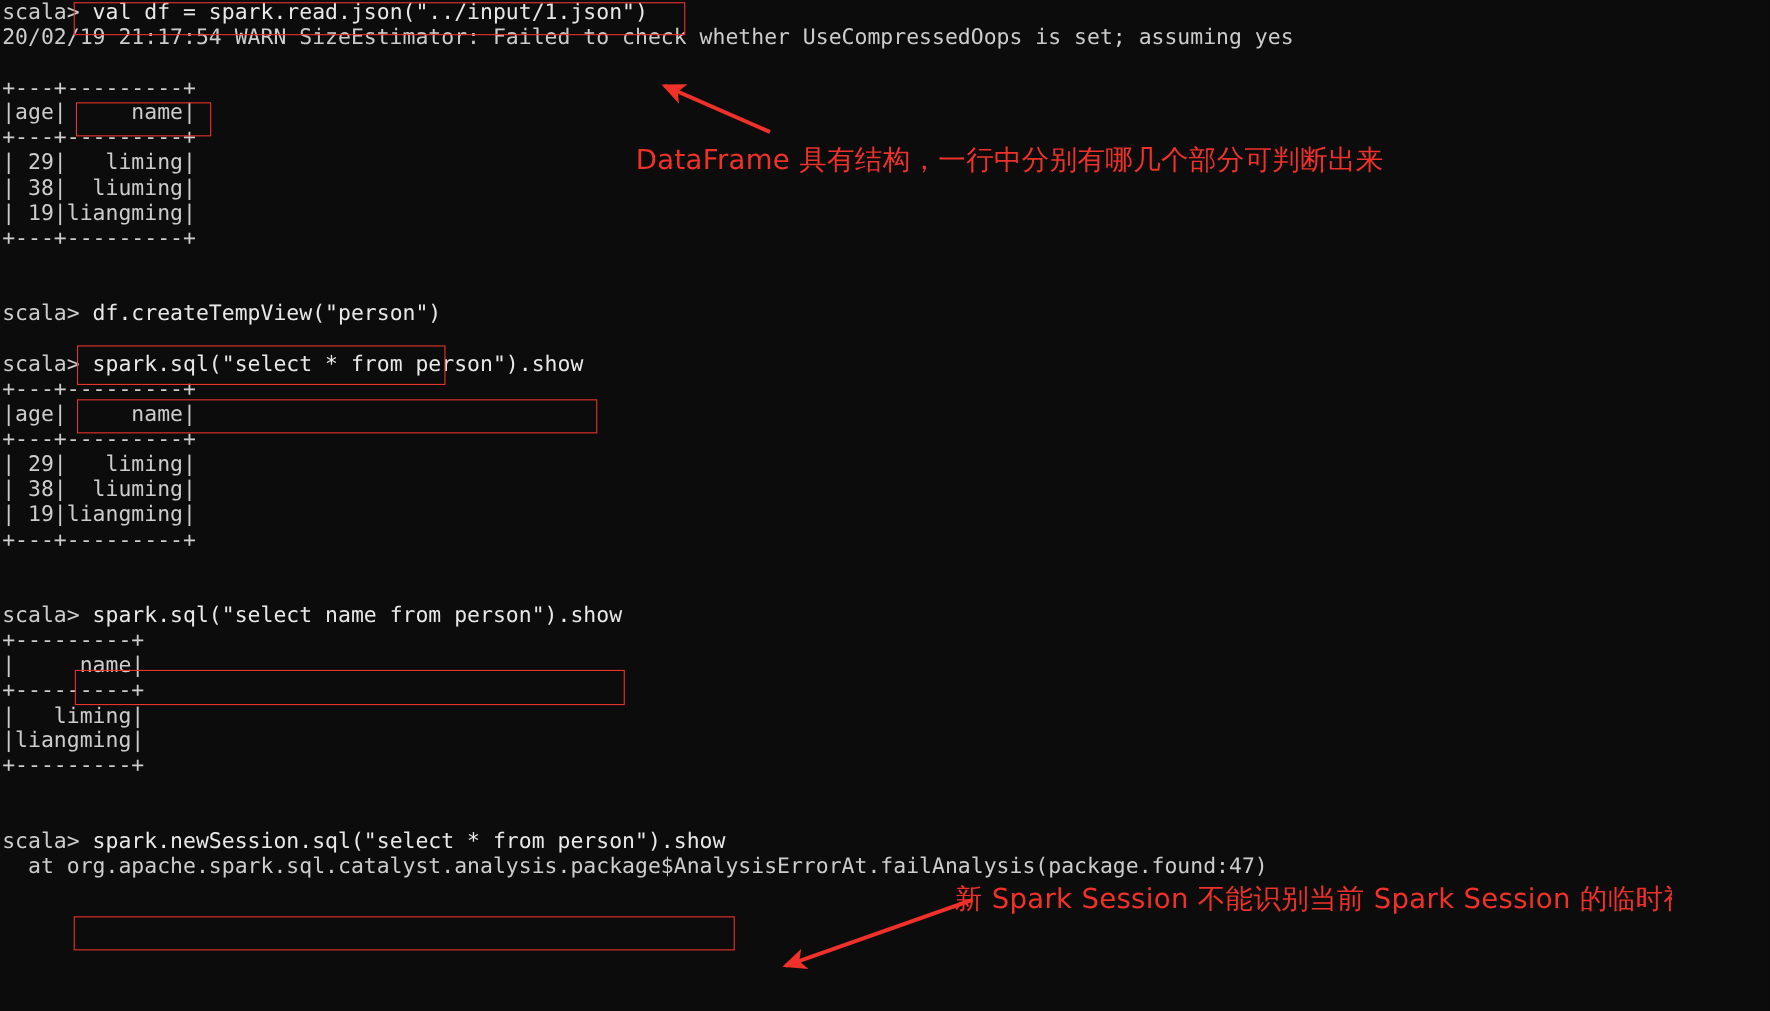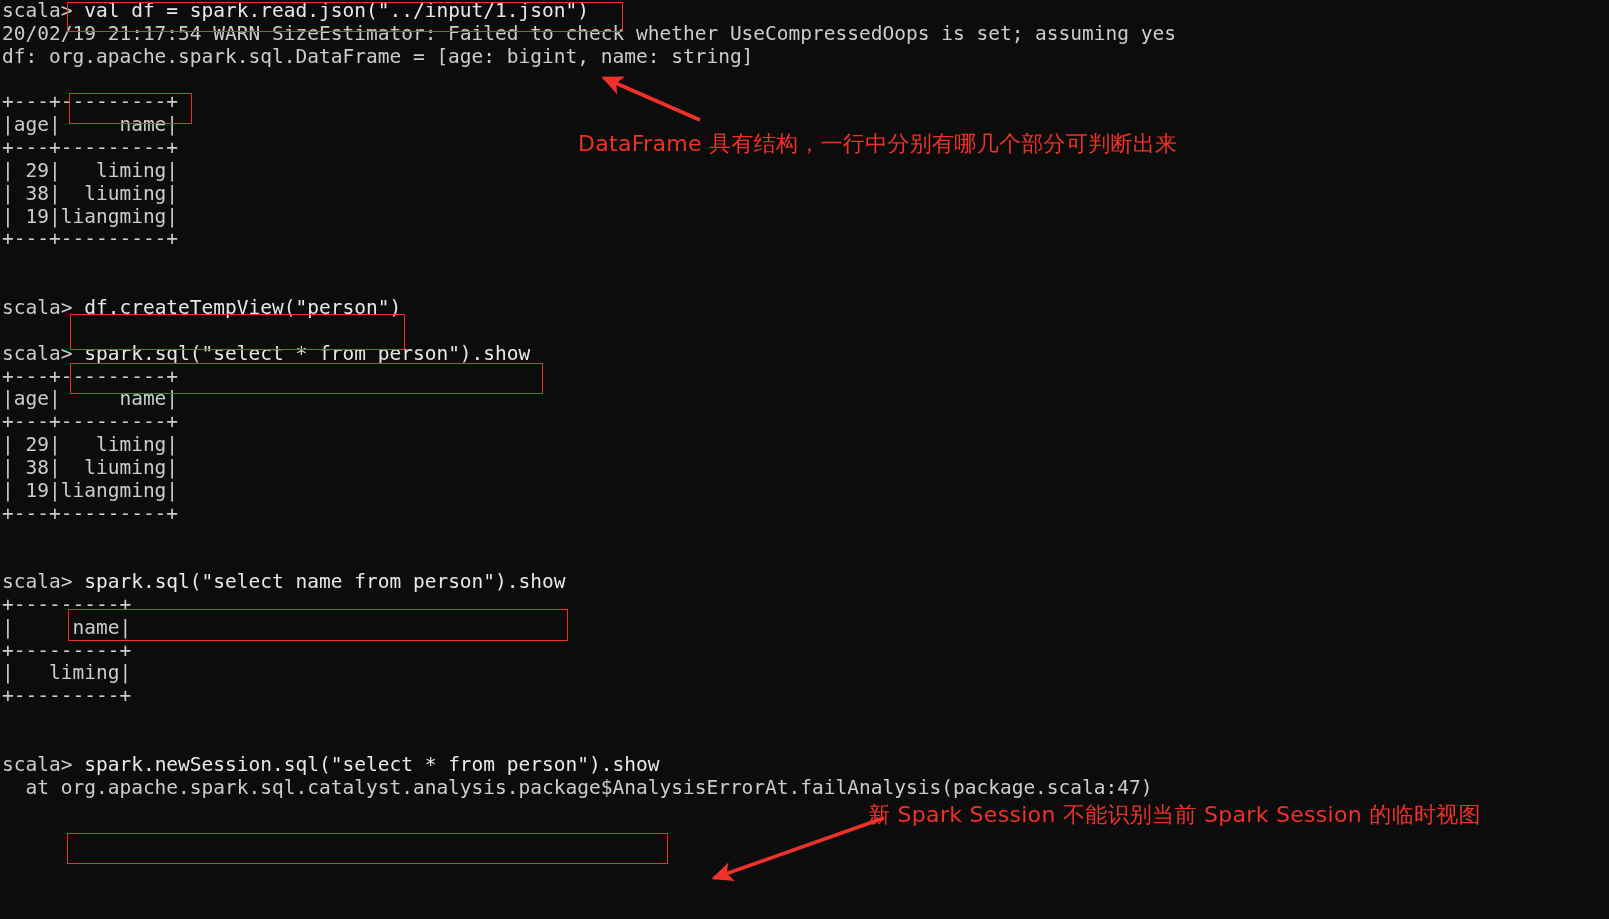--- a/index.html
+++ b/index.html
@@ -42,42 +42,41 @@
     border: 1.5px solid #e8342c;
     box-sizing: border-box;
     pointer-events: none;
   }
 
   
   .annot {
     position: absolute;
     color: #f0312a;
     font-family: "DejaVu Sans", "Liberation Sans", sans-serif;
-    font-size: 22px;
+    font-size: 25px;
     white-space: pre;
     letter-spacing: 0.3px;
   }
 
   svg.arrows {
     position: absolute;
     left: 0; top: 0;
     width: 1609px;
     height: 919px;
     pointer-events: none;
   }
 </style>
 </head>
 <body>
 
 <div id="screen">
 
   <div class="term">
       <div class="line"><span class="prompt">scala&gt; </span><span class="cmd">val df = spark.read.json("../input/1.json")</span></div>
       <div class="line">20/02/19 21:17:54 WARN SizeEstimator: Failed to check whether UseCompressedOops is set; assuming yes</div>
-      <div class="line">df: org.apache.spark.sql.DataFrame = [age: bigint, name: string]</div>
       <div class="line blank"></div>
       <div class="line">+---+---------+</div>
       <div class="line">|age|     name|</div>
       <div class="line">+---+---------+</div>
       <div class="line">| 29|   liming|</div>
       <div class="line">| 38|  liuming|</div>
       <div class="line">| 19|liangming|</div>
       <div class="line">+---+---------+</div>
       <div class="line blank"></div>
       <div class="line blank"></div>
@@ -91,25 +90,26 @@
       <div class="line">| 38|  liuming|</div>
       <div class="line">| 19|liangming|</div>
       <div class="line">+---+---------+</div>
       <div class="line blank"></div>
       <div class="line blank"></div>
       <div class="line"><span class="prompt">scala&gt; </span><span class="cmd">spark.sql("select name from person").show</span></div>
       <div class="line">+---------+</div>
       <div class="line">|     name|</div>
       <div class="line">+---------+</div>
       <div class="line">|   liming|</div>
+      <div class="line">|liangming|</div>
       <div class="line">+---------+</div>
       <div class="line blank"></div>
       <div class="line blank"></div>
       <div class="line"><span class="prompt">scala&gt; </span><span class="cmd">spark.newSession.sql("select * from person").show</span></div>
-      <div class="line">  at org.apache.spark.sql.catalyst.analysis.package$AnalysisErrorAt.failAnalysis(package.scala:47)</div>
+      <div class="line">  at org.apache.spark.sql.catalyst.analysis.package$AnalysisErrorAt.failAnalysis(package.found:47)</div>
     </div>
 
   <svg class="arrows" viewBox="0 0 1609 919" xmlns="http://www.w3.org/2000/svg">
     <defs>
       <marker id="ah" markerWidth="7" markerHeight="7" refX="5.6" refY="3.1" orient="auto" markerUnits="strokeWidth">
         <path d="M0.4,0.4 L6.4,3.1 L0.4,5.8 L1.9,3.1 Z" fill="#f0312a"></path>
       </marker>
     </defs>
     <g>
         <line x1="700" y1="120" x2="604" y2="78" stroke="#f0312a" stroke-width="3.6" marker-end="url(#ah)"></line>

